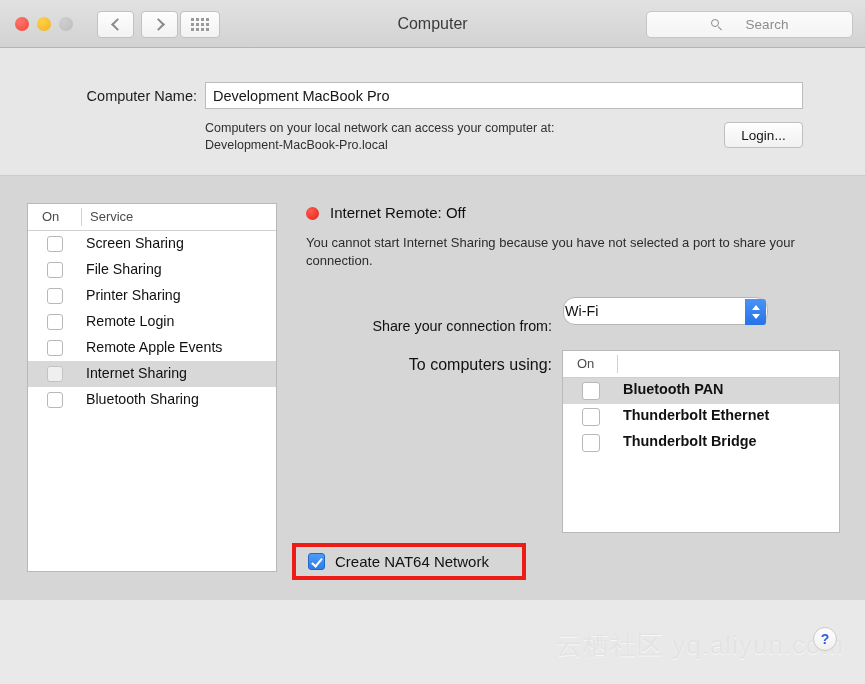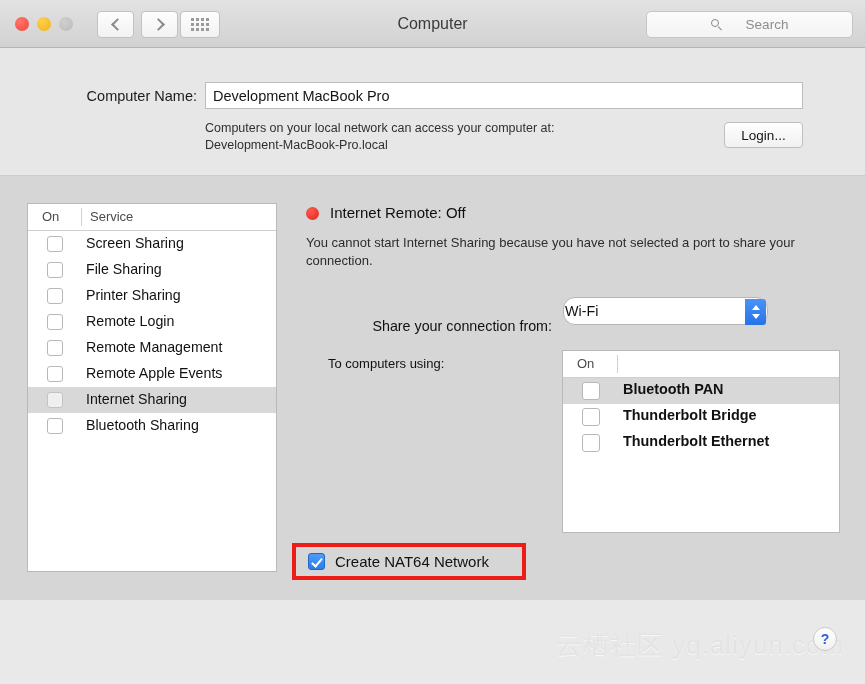--- a/index.html
+++ b/index.html
@@ -315,22 +315,22 @@
     border-left: 4px solid transparent;
     border-right: 4px solid transparent;
   }
   .arrowUp   { border-bottom: 5px solid #ffffff; }
   .arrowDown { border-top: 5px solid #ffffff; }
 
   .toLabel {
     position: absolute;
     left: 328px; top: 356px;
     width: 224px;
-    text-align: left;
-    font-size: 13px;
+    text-align: right;
+    font-size: 16px;
     color: #111111;
   }
   .portsbox {
     position: absolute;
     left: 562px; top: 350px;
     width: 278px; height: 183px;
     background: #ffffff;
     border: 1px solid #b9b9b9;
     box-sizing: border-box;
     overflow: hidden;
@@ -514,24 +514,20 @@
       <span class="cbx"></span>
       <span class="svclabel">File Sharing</span>
     </div>
     <div class="svcrow">
       <span class="cbx"></span>
       <span class="svclabel">Printer Sharing</span>
     </div>
     <div class="svcrow">
       <span class="cbx"></span>
       <span class="svclabel">Remote Login</span>
-    </div>
-    <div class="svcrow">
-      <span class="cbx"></span>
-      <span class="svclabel">Remote Management</span>
     </div>
     <div class="svcrow">
       <span class="cbx"></span>
       <span class="svclabel">Remote Apple Events</span>
     </div>
     <div class="svcrow sel">
       <span class="cbx"></span>
       <span class="svclabel">Internet Sharing</span>
     </div>
     <div class="svcrow">
@@ -560,25 +556,25 @@
       <span class="on">On</span>
       <span class="vsep"></span>
       <span class="pt">Ports</span>
     </div>
     <div class="portrow sel">
       <span class="portcbx"></span>
       <span class="portlabel">Bluetooth PAN</span>
     </div>
     <div class="portrow">
       <span class="portcbx"></span>
-      <span class="portlabel">Thunderbolt Bridge</span>
+      <span class="portlabel">Thunderbolt Ethernet</span>
     </div>
     <div class="portrow">
       <span class="portcbx"></span>
-      <span class="portlabel">Thunderbolt Ethernet</span>
+      <span class="portlabel">Thunderbolt Bridge</span>
     </div>
   </div>
 
   <div class="natwrap">
     <span class="natcbx"></span>
     <span class="natlabel">Create NAT64 Network</span>
   </div>
 
   <div class="footer"></div>
   <div class="watermark">云栖社区 yq.aliyun.com</div>

